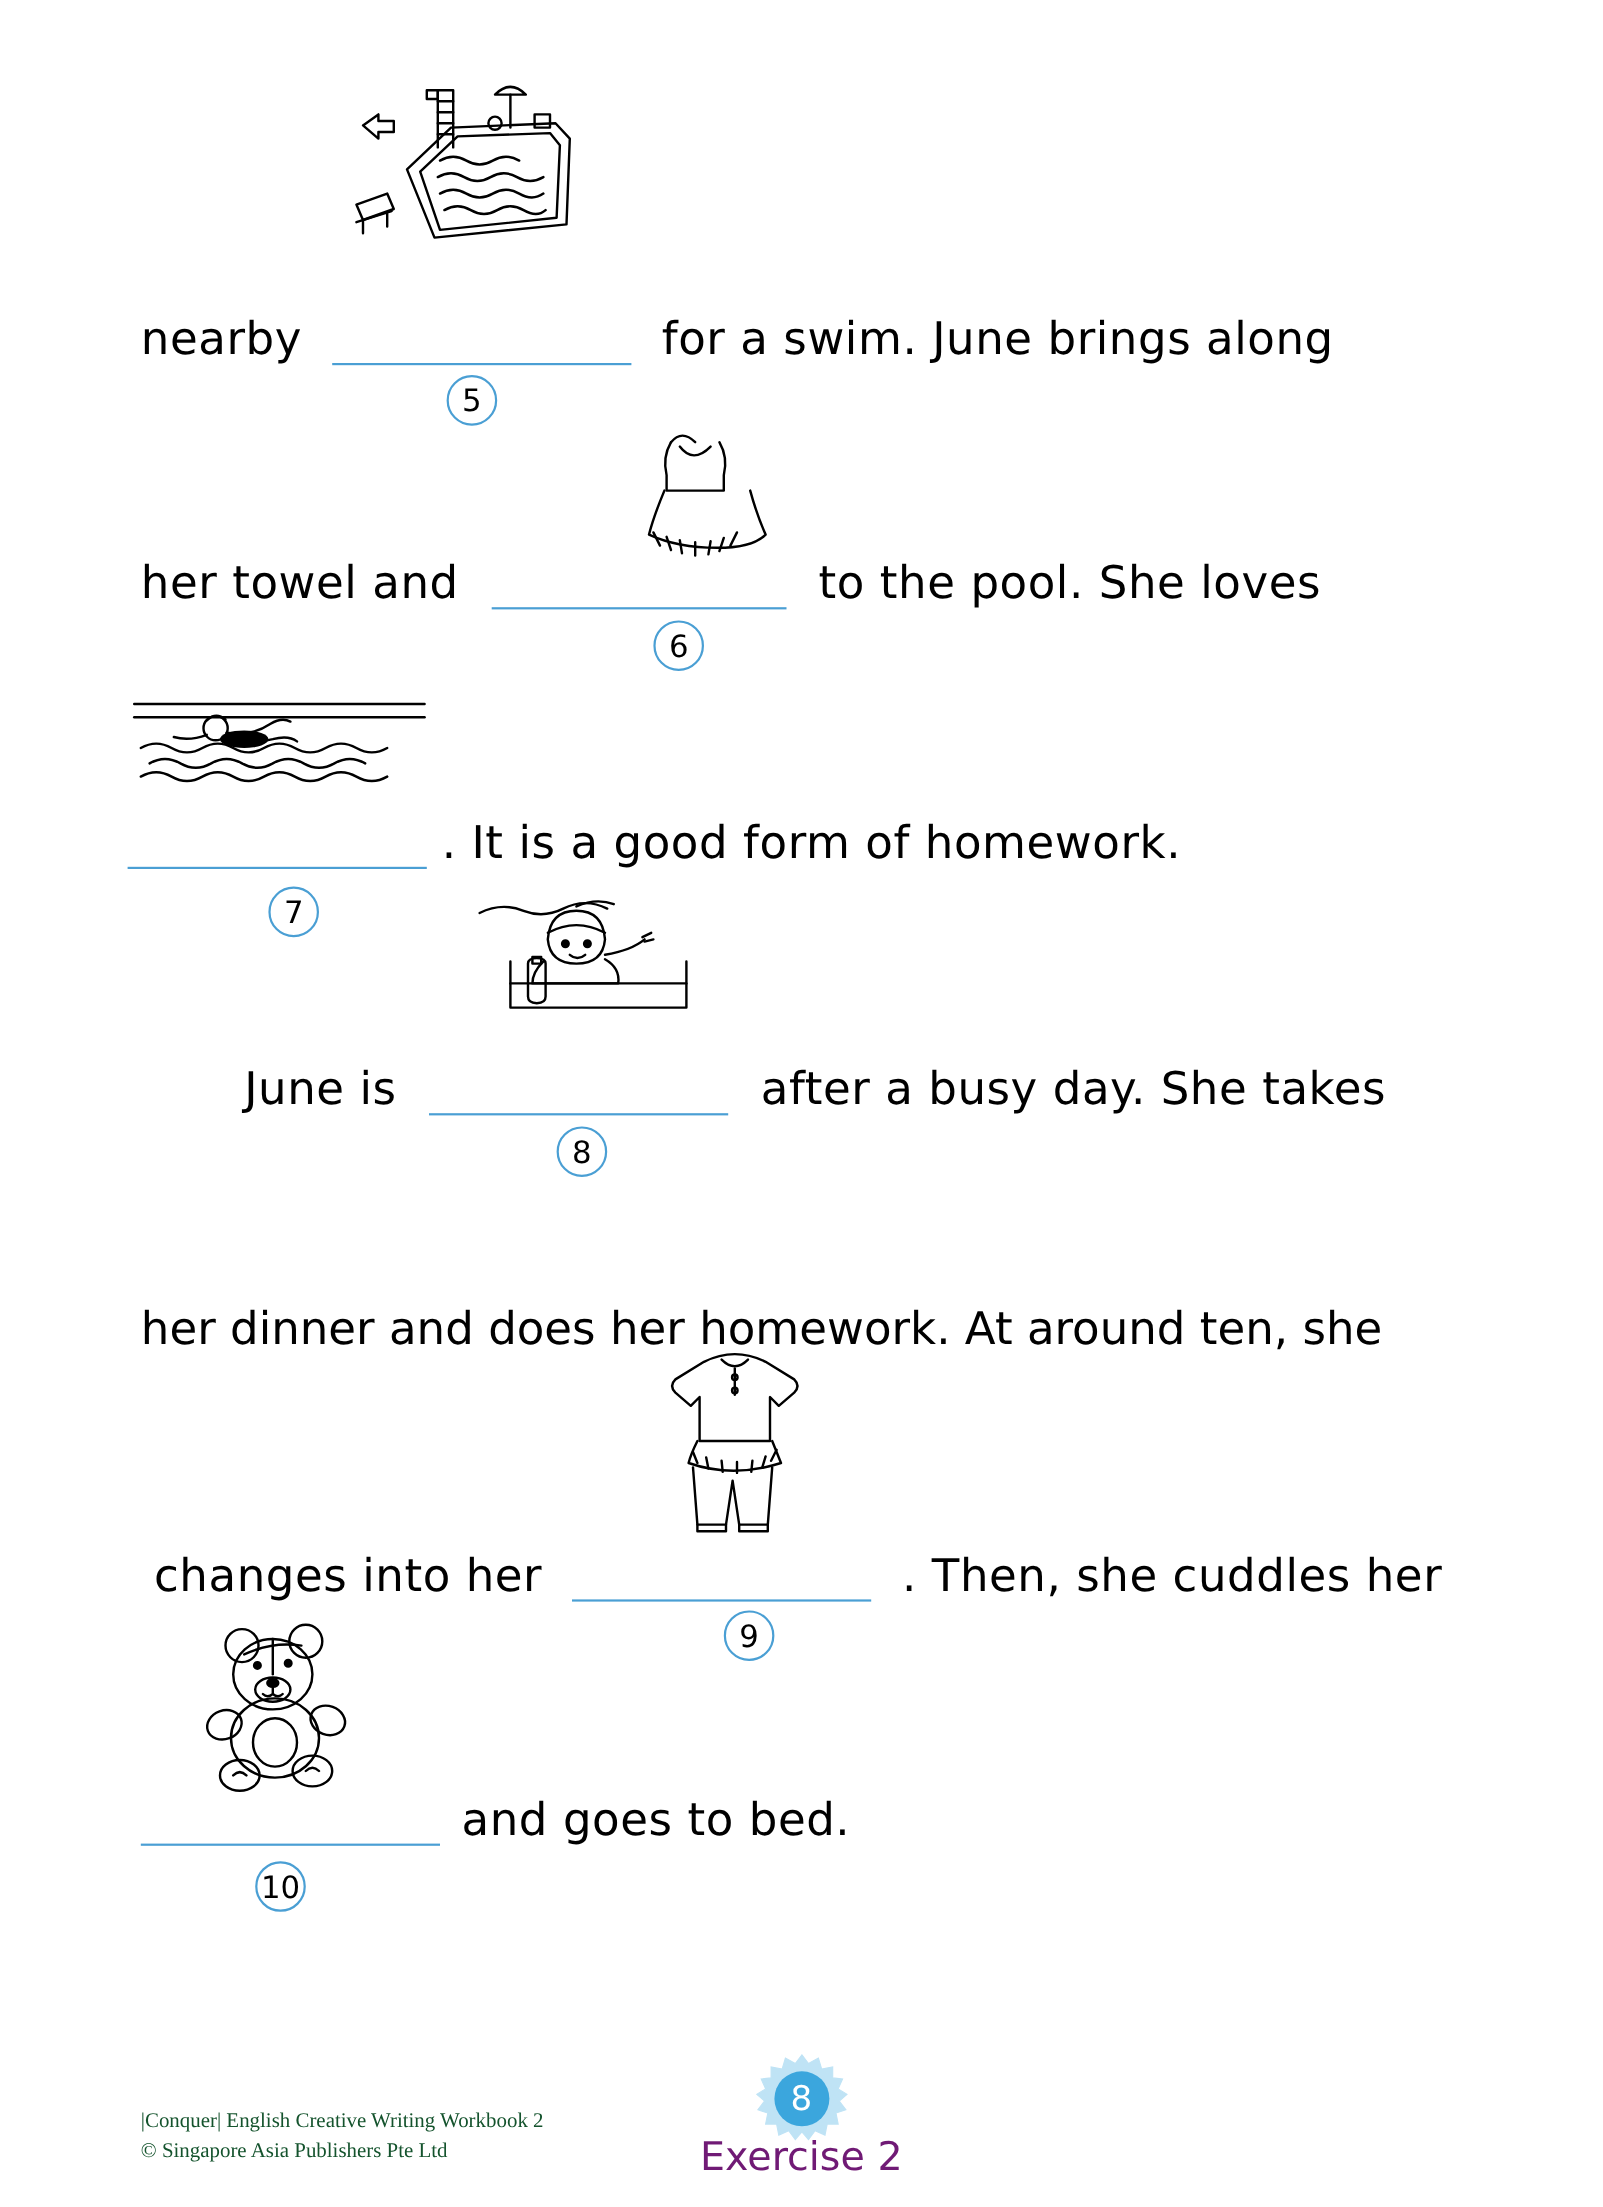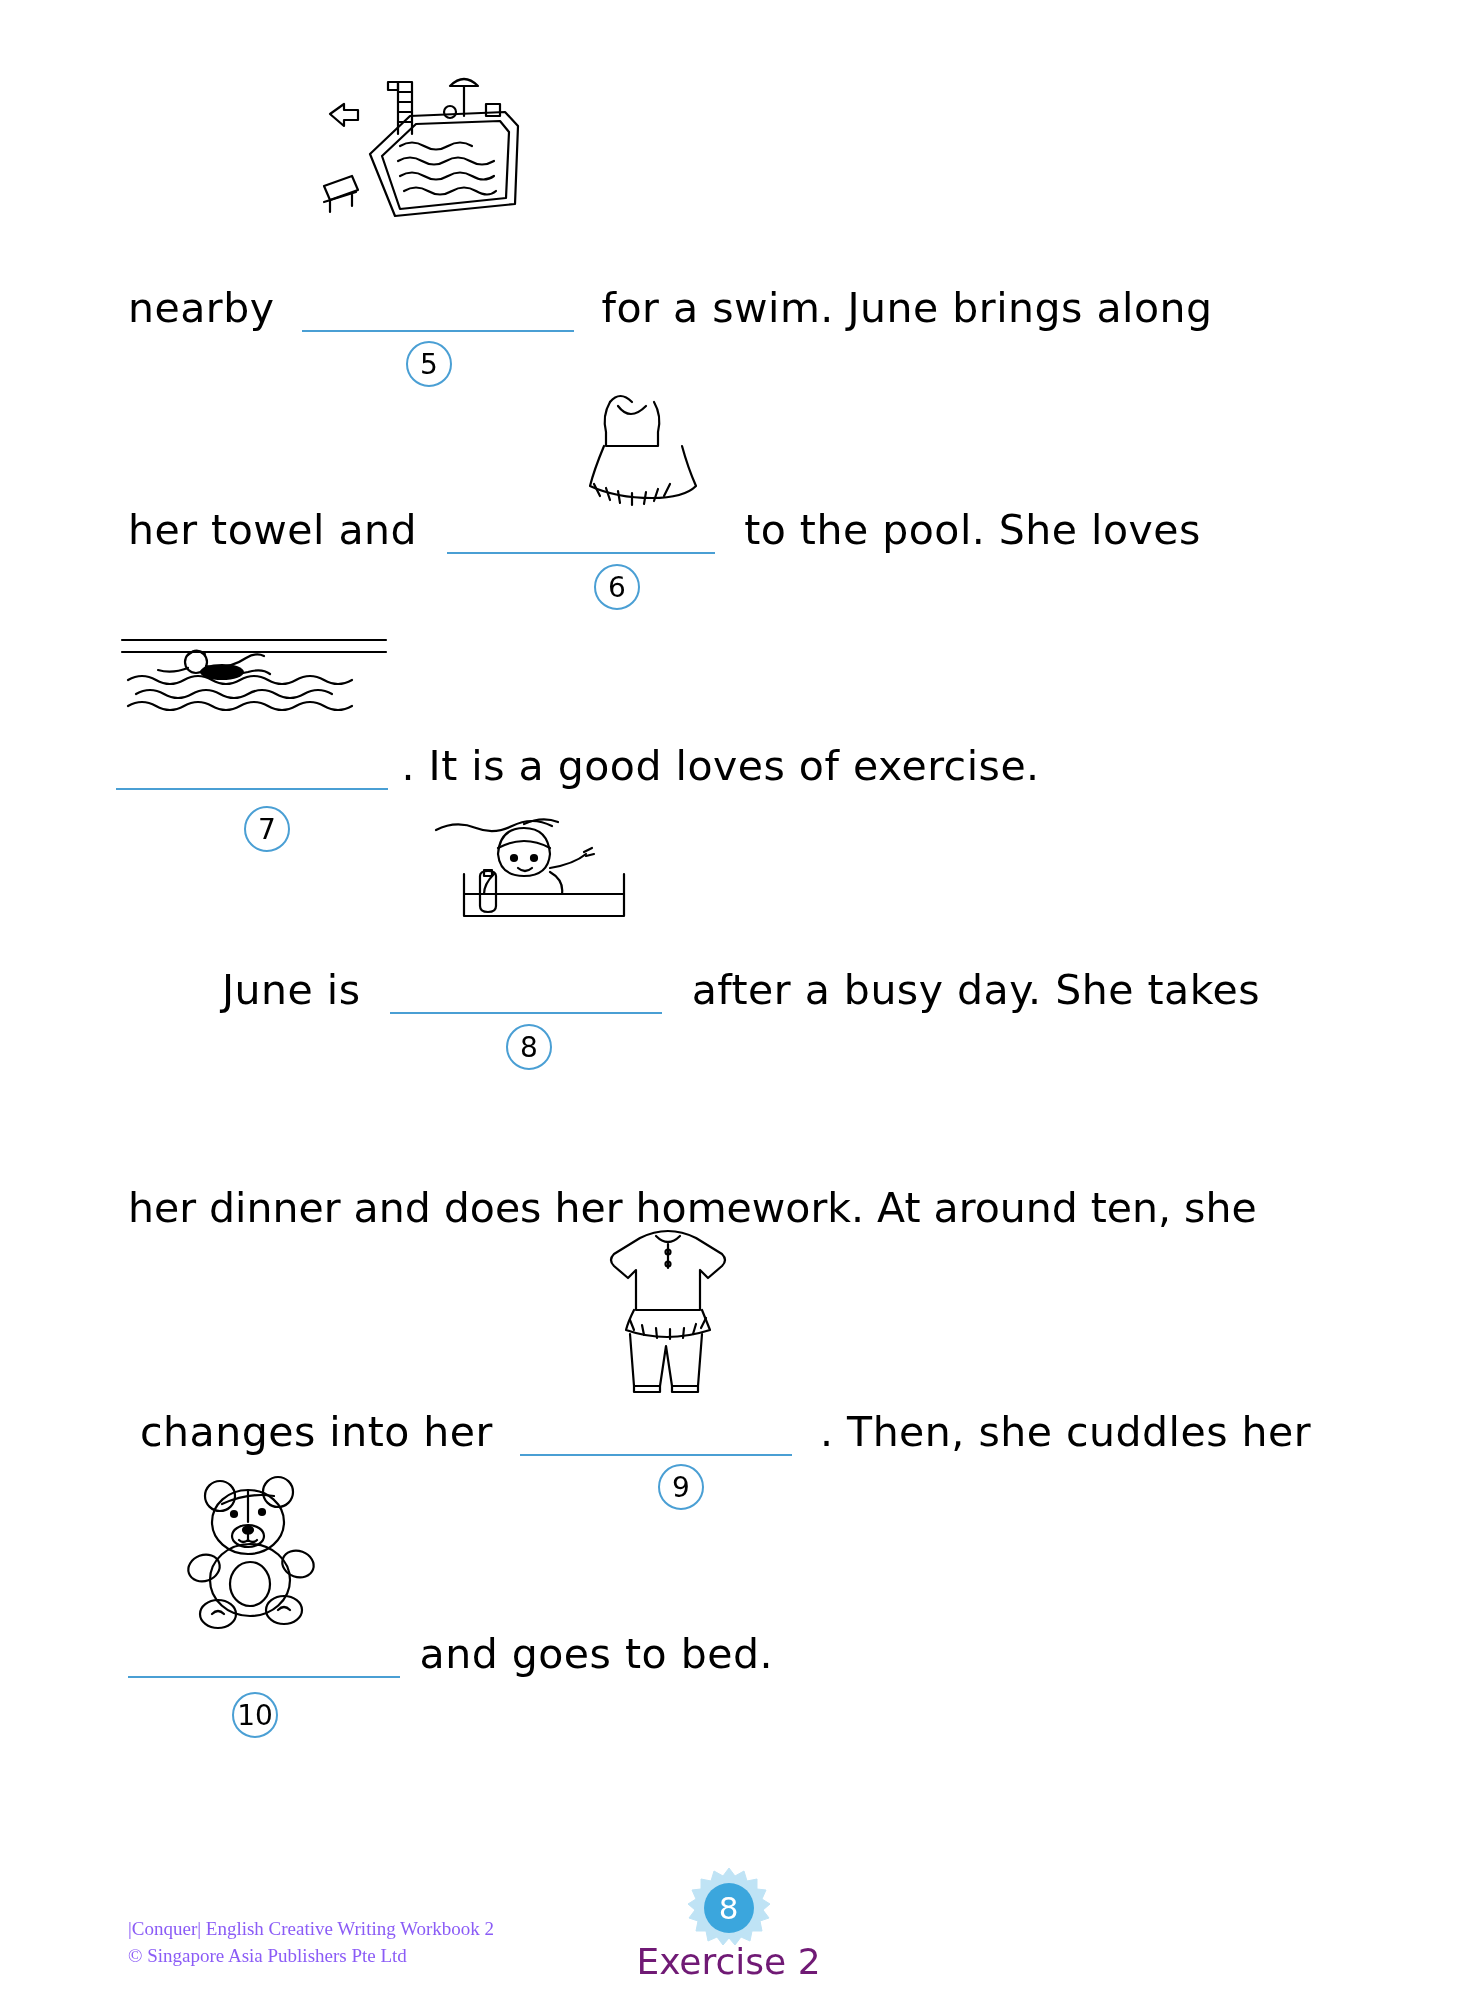--- a/index.html
+++ b/index.html
@@ -64,21 +64,21 @@
   .pic svg { display: block; }
 
   
   .footer-text {
     position: absolute;
     left: 128px;
     bottom: 52px;
     font-family: "Liberation Serif", serif;
     font-size: 19px;
     line-height: 1.45;
-    color: #8b5cf6;
+    color: #14532d;
   }
   .footer-line2 { display: block; }
 
   .page-badge {
     position: absolute;
     left: 50%;
     transform: translateX(-50%);
     bottom: 72px;
     width: 84px;
     height: 84px;
@@ -181,21 +181,21 @@
 
         <path d="M10 52 q14 -8 28 0 t28 0 t28 0 t28 0 t28 0 t28 0 t28 0 t28 0"></path>
         <path d="M18 66 q14 -8 28 0 t28 0 t28 0 t28 0 t28 0 t28 0 t28 0"></path>
         <path d="M10 78 q14 -8 28 0 t28 0 t28 0 t28 0 t28 0 t28 0 t28 0 t28 0"></path>
       </g>
     </svg>
   </div>
 
   <div class="line" style="left:116px; top:726px;">
     <span class="blank" style="width:272px;"></span>
-    <span>. It is a good loves of exercise.</span>
+    <span>. It is a good form of homework.</span>
   </div>
   <div class="bubble" style="left:244px; top:790px;">7</div>
 
   <div class="pic" style="left:428px; top:792px;">
     <svg width="230" height="120" viewBox="0 0 230 120">
       <g fill="none" stroke="#000" stroke-width="2.2" stroke-linejoin="round" stroke-linecap="round">
 
         <path d="M8 22 q20 -10 40 -2 q18 7 36 -2 q20 -10 40 0"></path>
         <path d="M96 16 q18 -8 34 -2"></path>
 

